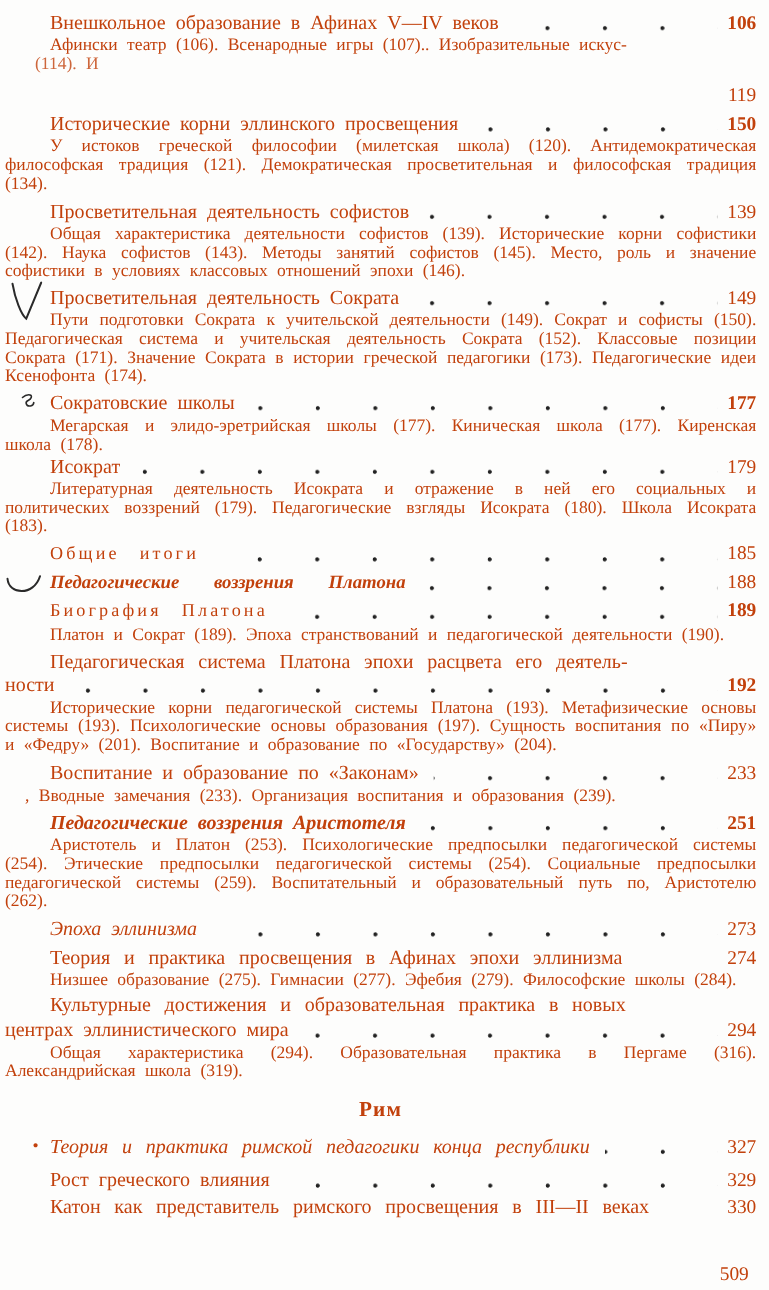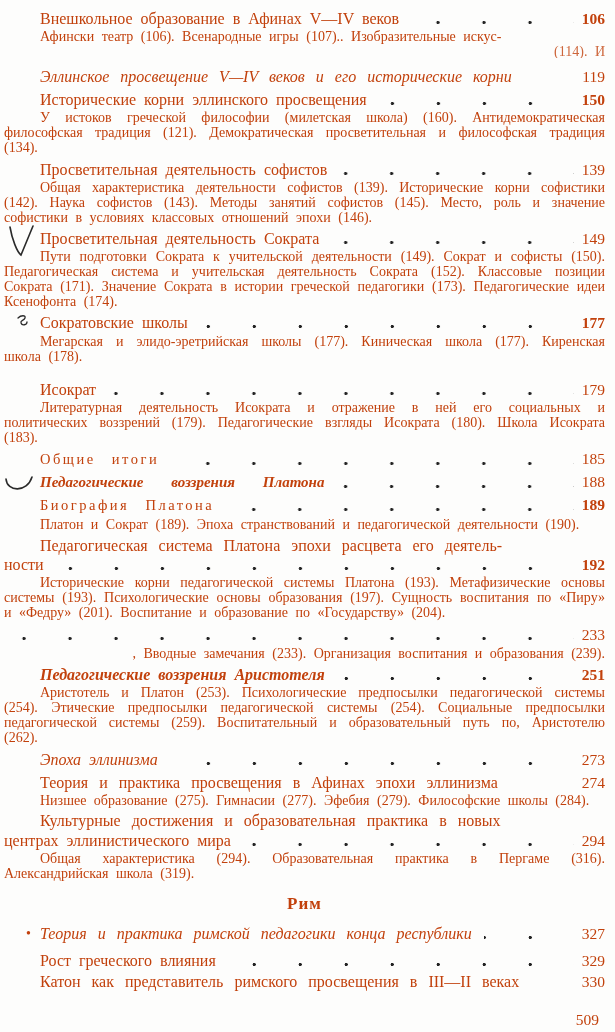--- a/index.html
+++ b/index.html
@@ -38,21 +38,21 @@
   .row.wide .lab { word-spacing:7px; }
   .row.xwide .lab { word-spacing:24px; font-size:15px;font-weight:bold; }
   
   .efirst { font-size:16px; line-height:19px; text-indent:36px; word-spacing:7px; position:relative; }
   
   .sub {
     font-size:14px; line-height:15px;
     text-align:justify; text-indent:36px;
     word-spacing:4px; position:relative;
   }
-  .sub.plain { text-align:right; }
+  .sub.plain { text-align:left; }
   .sub.partial { opacity:.8; max-height:14px; overflow:hidden; }
   .center { text-align:center; font-weight:bold; font-size:17px; letter-spacing:1px; line-height:21px; }
   .footer {
     position:absolute; right:16px; bottom:3px;
     font-size:15.5px;
   }
   .mark { position:absolute; pointer-events:none; }
   .mark svg { display:block; }
   .bullet-mark { position:absolute; font-size:14px; }
 </style>
@@ -62,30 +62,29 @@
 <div class="page">
   <div id="toc">
       <div class="row" style="margin-top: 1px;">
         <span class="lab">Внешкольное образование в Афинах V—IV веков</span>
         <span class="leader"></span>
         <span class="pg pgb">106</span>
       </div>
       <div class="sub" style="margin-top: 1px;">Афински театр (106). Всенародные игры (107).. Изобразительные искус-</div>
       <div class="sub plain partial" style="text-indent: 24px;">(114). И</div>
       <div class="row it wide" style="margin-top: 9px;">
-        <span class="lab">Эллинское просвещение V—IV веков и его исторические корни</span>
         <span class="leader nodots"></span>
         <span class="pg">119</span>
       </div>
       <div class="row" style="margin-top: 4px;">
         <span class="lab">Исторические корни эллинского просвещения</span>
         <span class="leader"></span>
         <span class="pg pgb">150</span>
       </div>
-      <div class="sub" style="margin-top: 1px;">У истоков греческой философии (милетская школа) (160). Антидемократическая философская традиция (121). Демократическая просветительная и философская традиция (134).</div>
+      <div class="sub" style="margin-top: 1px;">У истоков греческой философии (милетская школа) (120). Антидемократическая философская традиция (121). Демократическая просветительная и философская традиция (134).</div>
       <div class="row" style="margin-top: 5px;">
         <span class="lab">Просветительная деятельность софистов</span>
         <span class="leader"></span>
         <span class="pg">139</span>
       </div>
       <div class="sub" style="margin-top: 1px;">Общая характеристика деятельности софистов (139). Исторические корни софистики (142). Наука софистов (143). Методы занятий софистов (145). Место, роль и значение софистики в условиях классовых отношений эпохи (146).</div>
       <div class="row" style="margin-top: 4px;">
         <span class="mark" style="left: 4px; top: -4px;">
           <svg width="26" height="33" viewBox="0 0 26 33">
             <path d="M2 2 C4 14 9 27 13 30 L25 1" fill="none" stroke="#2a2a2a" stroke-width="1.6" stroke-linecap="round"></path>
@@ -100,21 +99,21 @@
         <span class="mark" style="left: 12px; top: 1px;">
           <svg width="14" height="14" viewBox="0 0 14 14">
             <path d="M2 4 C5 1 10 1 9 4 C8 7 4 6 5 9 C6 12 11 11 11 8" fill="none" stroke="#2a2a2a" stroke-width="1.3" stroke-linecap="round"></path>
           </svg>
         </span>
         <span class="lab">Сократовские школы</span>
         <span class="leader"></span>
         <span class="pg pgb">177</span>
       </div>
       <div class="sub" style="margin-top: 2px;">Мегарская и элидо-эретрийская школы (177). Киническая школа (177). Киренская школа (178).</div>
-      <div class="row" style="margin-top: 16px;">
+      <div class="row" style="margin-top: 0;">
         <span class="lab">Исократ</span>
         <span class="leader"></span>
         <span class="pg">179</span>
       </div>
       <div class="sub" style="margin-top: 1px;">Литературная деятельность Исократа и отражение в ней его социальных и политических воззрений (179). Педагогические взгляды Исократа (180). Школа Исократа (183).</div>
       <div class="row sp" style="margin-top: 4px;">
         <span class="lab">Общие итоги</span>
         <span class="leader"></span>
         <span class="pg">185</span>
       </div>
@@ -135,20 +134,21 @@
       </div>
       <div class="sub" style="margin-top: 2px;">Платон и Сократ (189). Эпоха странствований и педагогической деятельности (190).</div>
       <div class="efirst wide" style="margin-top: 4px;">Педагогическая система Платона эпохи расцвета его деятель-</div>
       <div class="row">
         <span class="lab" style="margin-left: 0px;">ности</span>
         <span class="leader"></span>
         <span class="pg pgb">192</span>
       </div>
       <div class="sub" style="margin-top: 1px;">Исторические корни педагогической системы Платона (193). Метафизические основы системы (193). Психологические основы образования (197). Сущность воспитания по «Пиру» и «Федру» (201). Воспитание и образование по «Государству» (204).</div>
       <div class="row" style="margin-top: 5px;">
+        <span class="lab">Воспитание и образование по «Законам»</span>
         <span class="leader"></span>
         <span class="pg">233</span>
       </div>
       <div class="sub plain" style="text-indent: 16px; margin-top: 2px;">, Вводные замечания (233). Организация воспитания и образования (239).</div>
       <div class="row it bd" style="margin-top: 4px;">
         <span class="lab">Педагогические воззрения Аристотеля</span>
         <span class="leader"></span>
         <span class="pg pgb">251</span>
       </div>
       <div class="sub" style="margin-top: 1px;">Аристотель и Платон (253). Психологические предпосылки педагогической системы (254). Этические предпосылки педагогической системы (254). Социальные предпосылки педагогической системы (259). Воспитательный и образовательный путь по, Аристотелю (262).</div>

